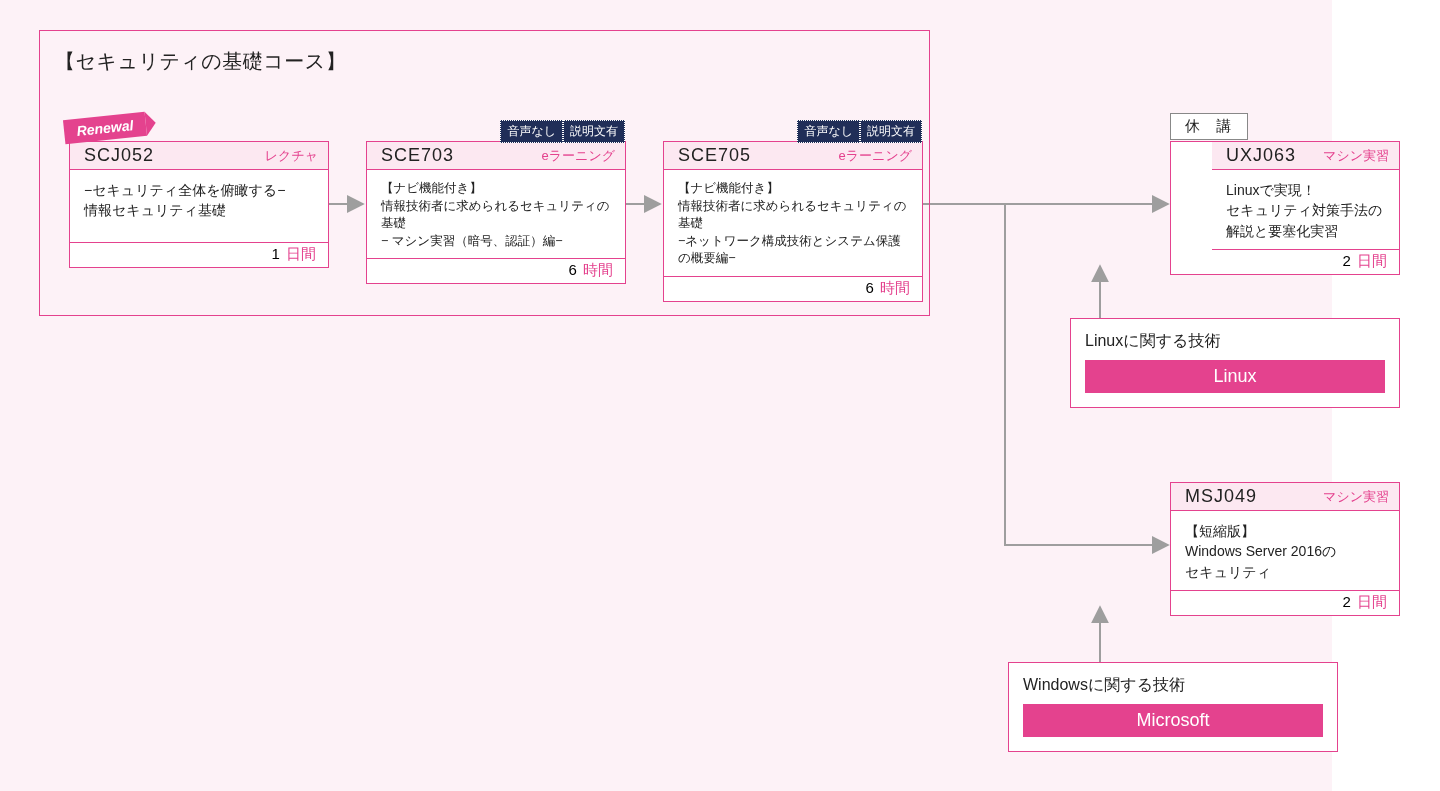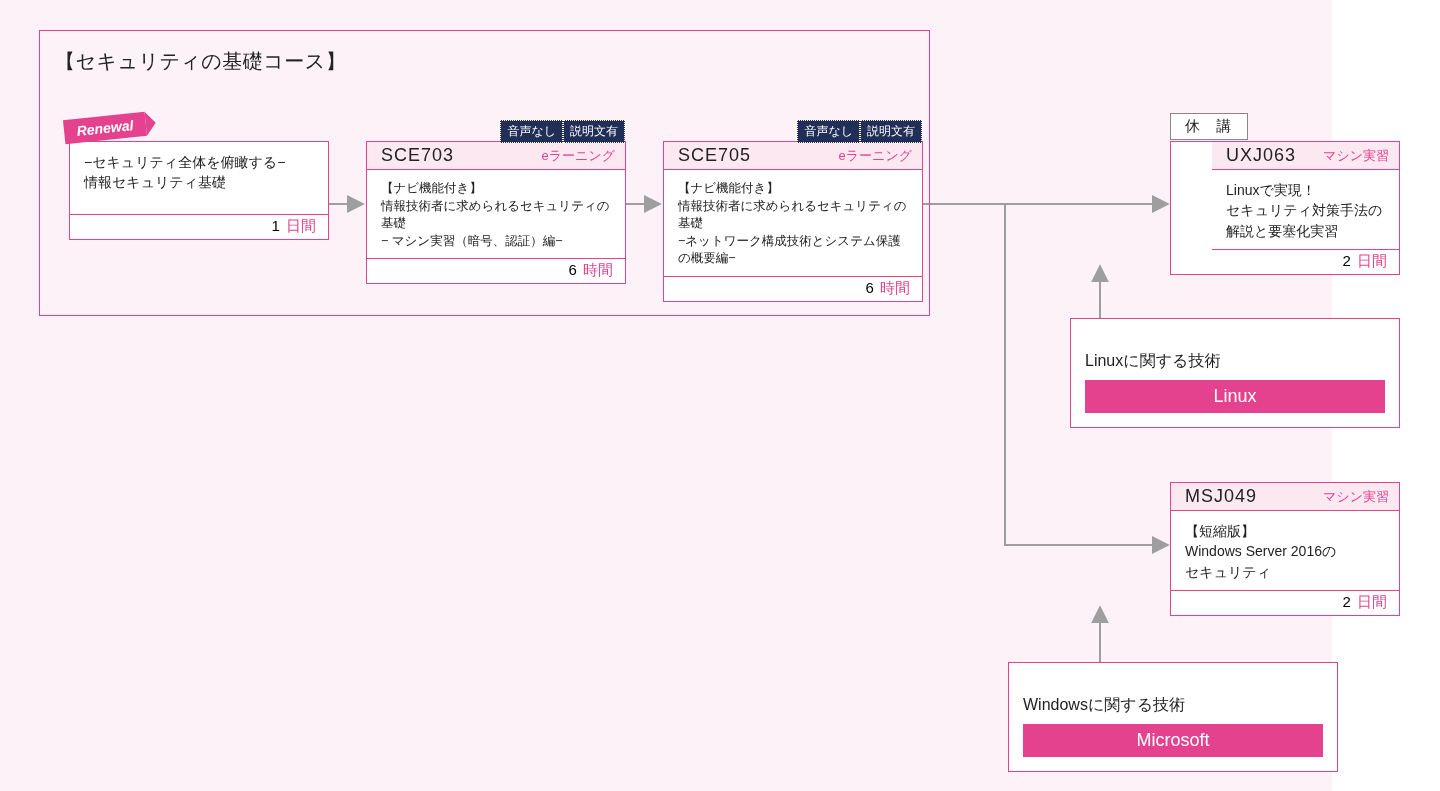--- a/index.html
+++ b/index.html
@@ -141,21 +141,20 @@
   .prereq{
     position:absolute;
     width:330px;
     background:#fff;
     border:1px solid var(--pink);
     padding:12px 14px 14px;
   }
   .prereq-title{
     font-size:16px;
     margin-bottom:8px;
-    margin-top:20px;
   }
   .prereq-bar{
     background:var(--pink);
     color:#fff;
     text-align:center;
     font-size:18px;
     padding:6px 0;
   }
 </style>
 </head>
@@ -181,20 +180,24 @@
     <line x1="1100" y1="318" x2="1100" y2="266" stroke="var(--grey-line)" stroke-width="2" marker-end="url(#arr)"></line>
 
     <line x1="1100" y1="662" x2="1100" y2="607" stroke="var(--grey-line)" stroke-width="2" marker-end="url(#arr)"></line>
   </svg>
 
   <div class="group" style="left:39px;top:30px;width:891px;height:286px;"></div>
   <div class="group-title" style="left:55px;top:48px;">【セキュリティの基礎コース】</div>
 
   <div class="card" style="left:69px;top:141px;">
     <div class="ribbon">Renewal</div>
+    <div class="card-hdr">
+      <span class="card-code">SCJ052</span>
+      <span class="card-type">レクチャ</span>
+    </div>
     <div class="card-body">
       <div>−セキュリティ全体を俯瞰する−</div>
       <div>情報セキュリティ基礎</div>
     </div>
     <div class="card-ftr">
       <span class="num">1</span>
       <span class="unit">日間</span>
     </div>
   </div>
 

